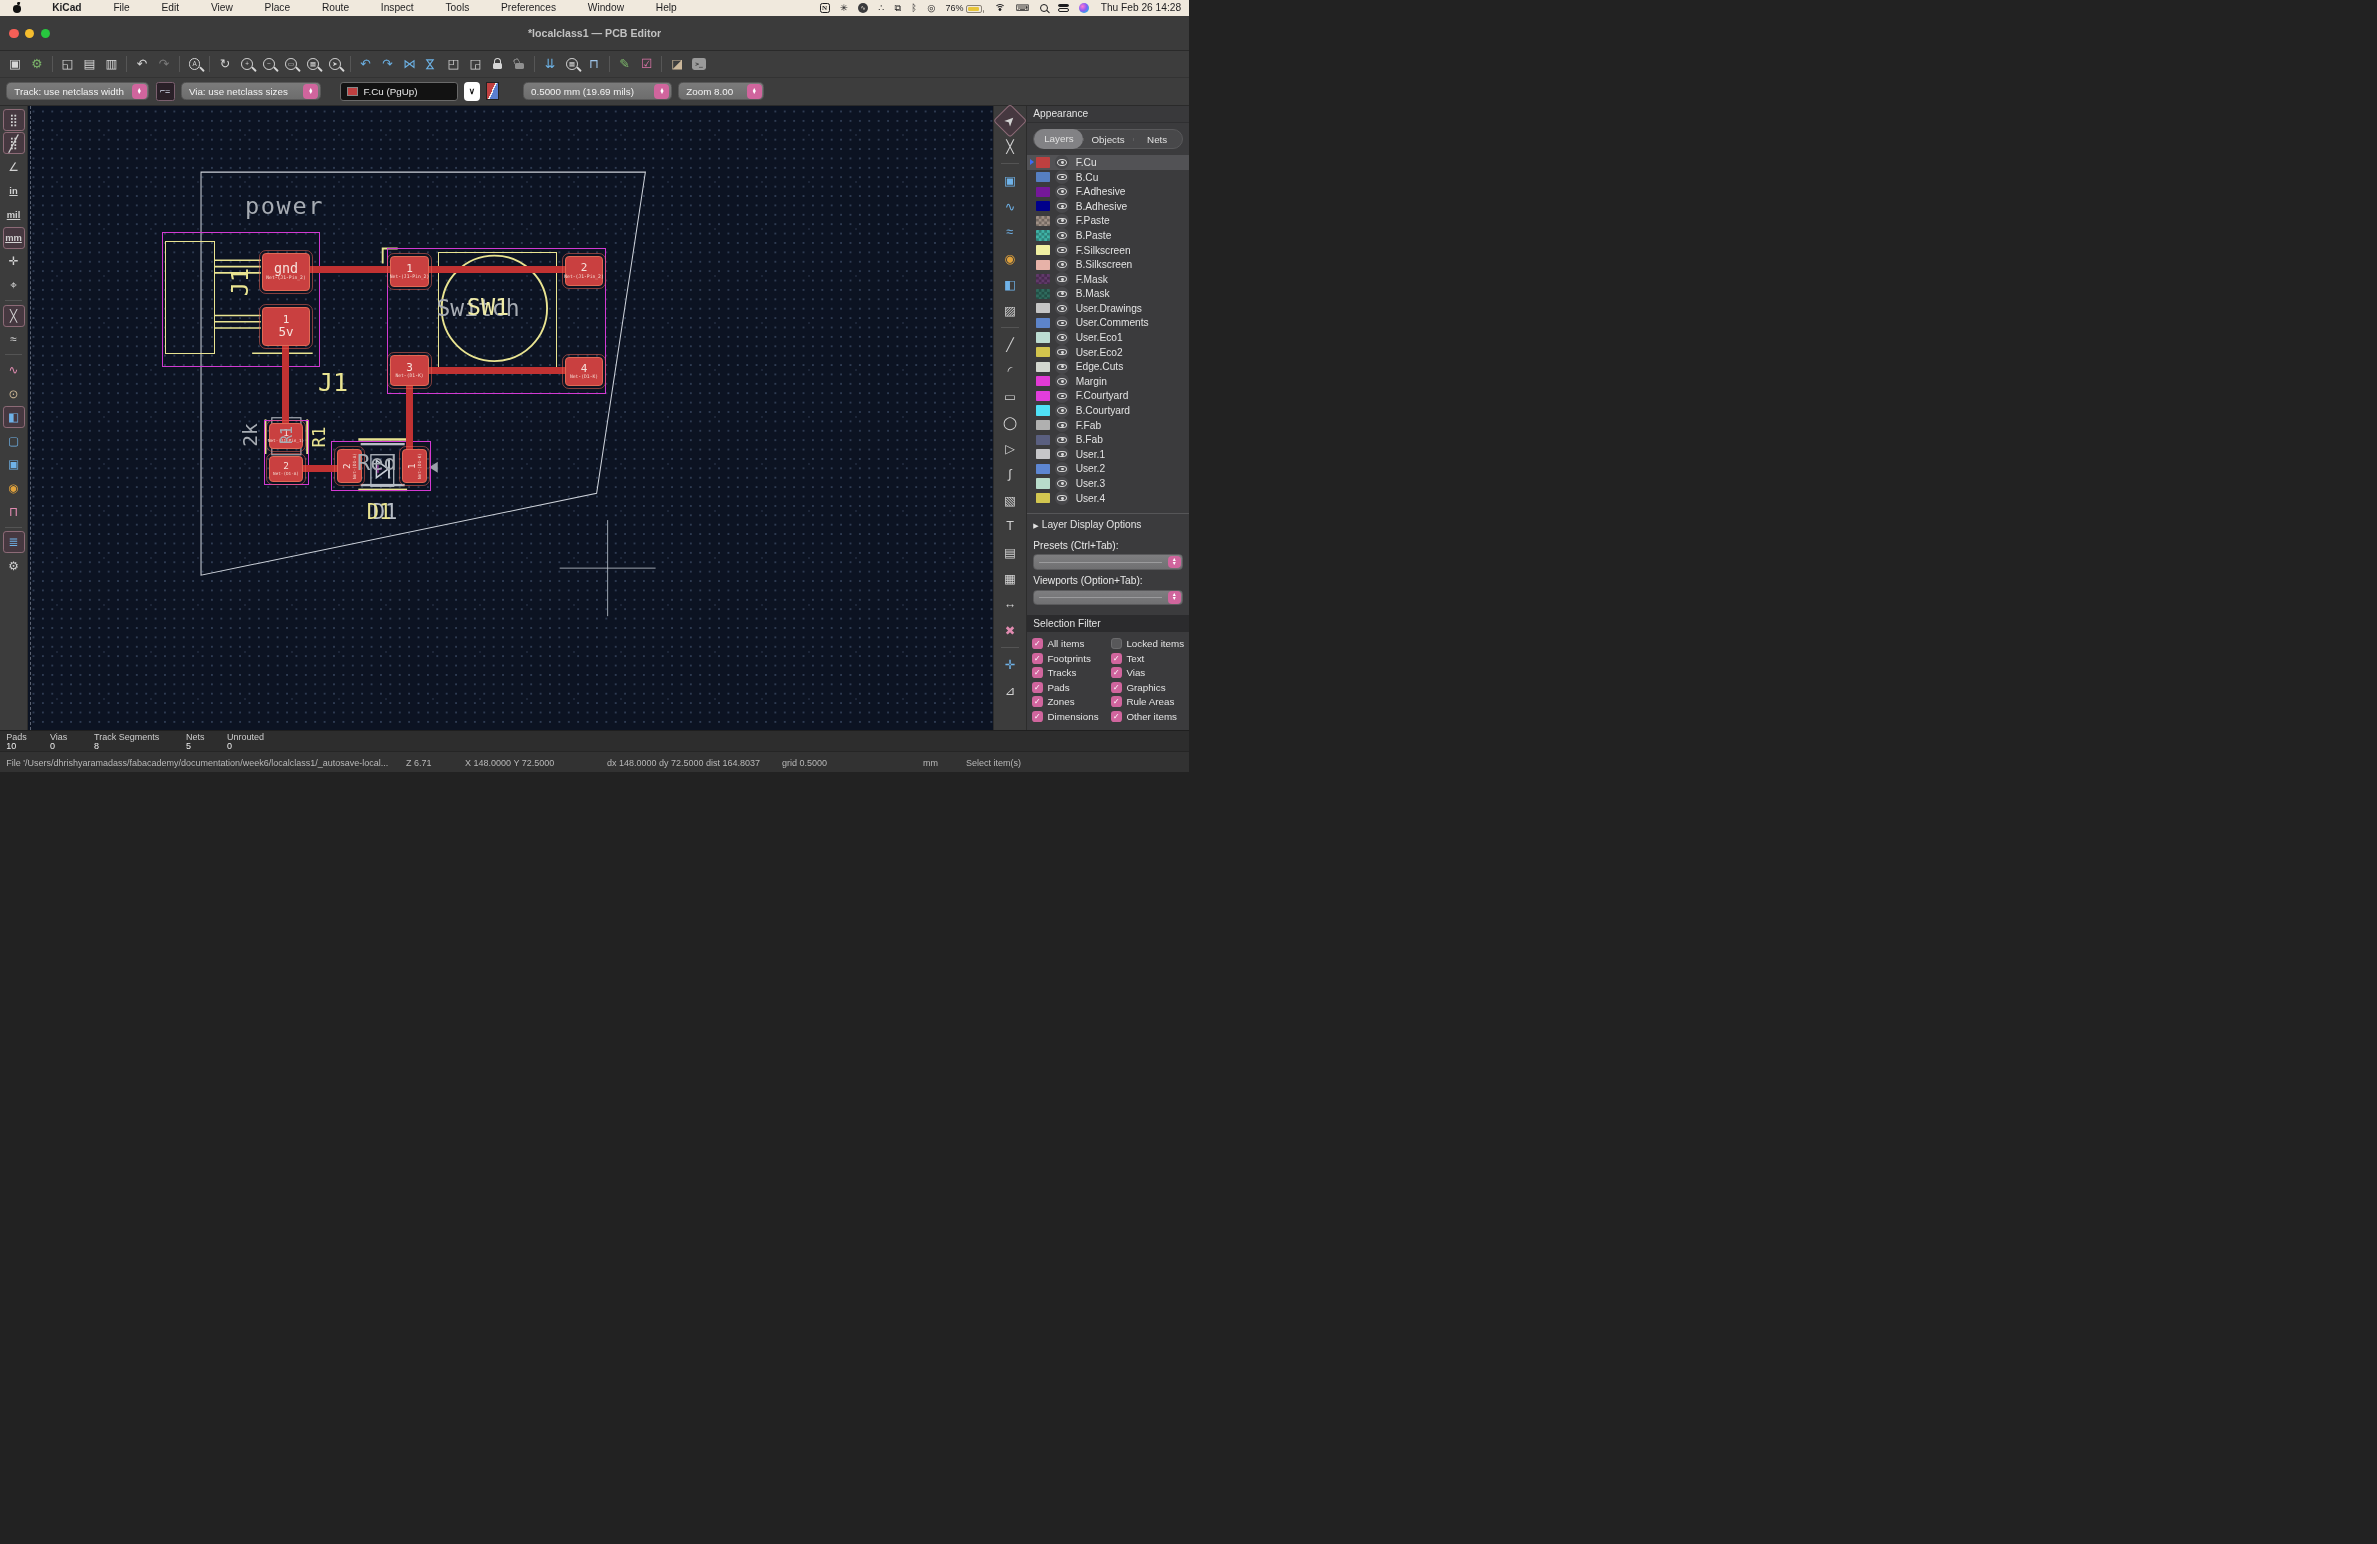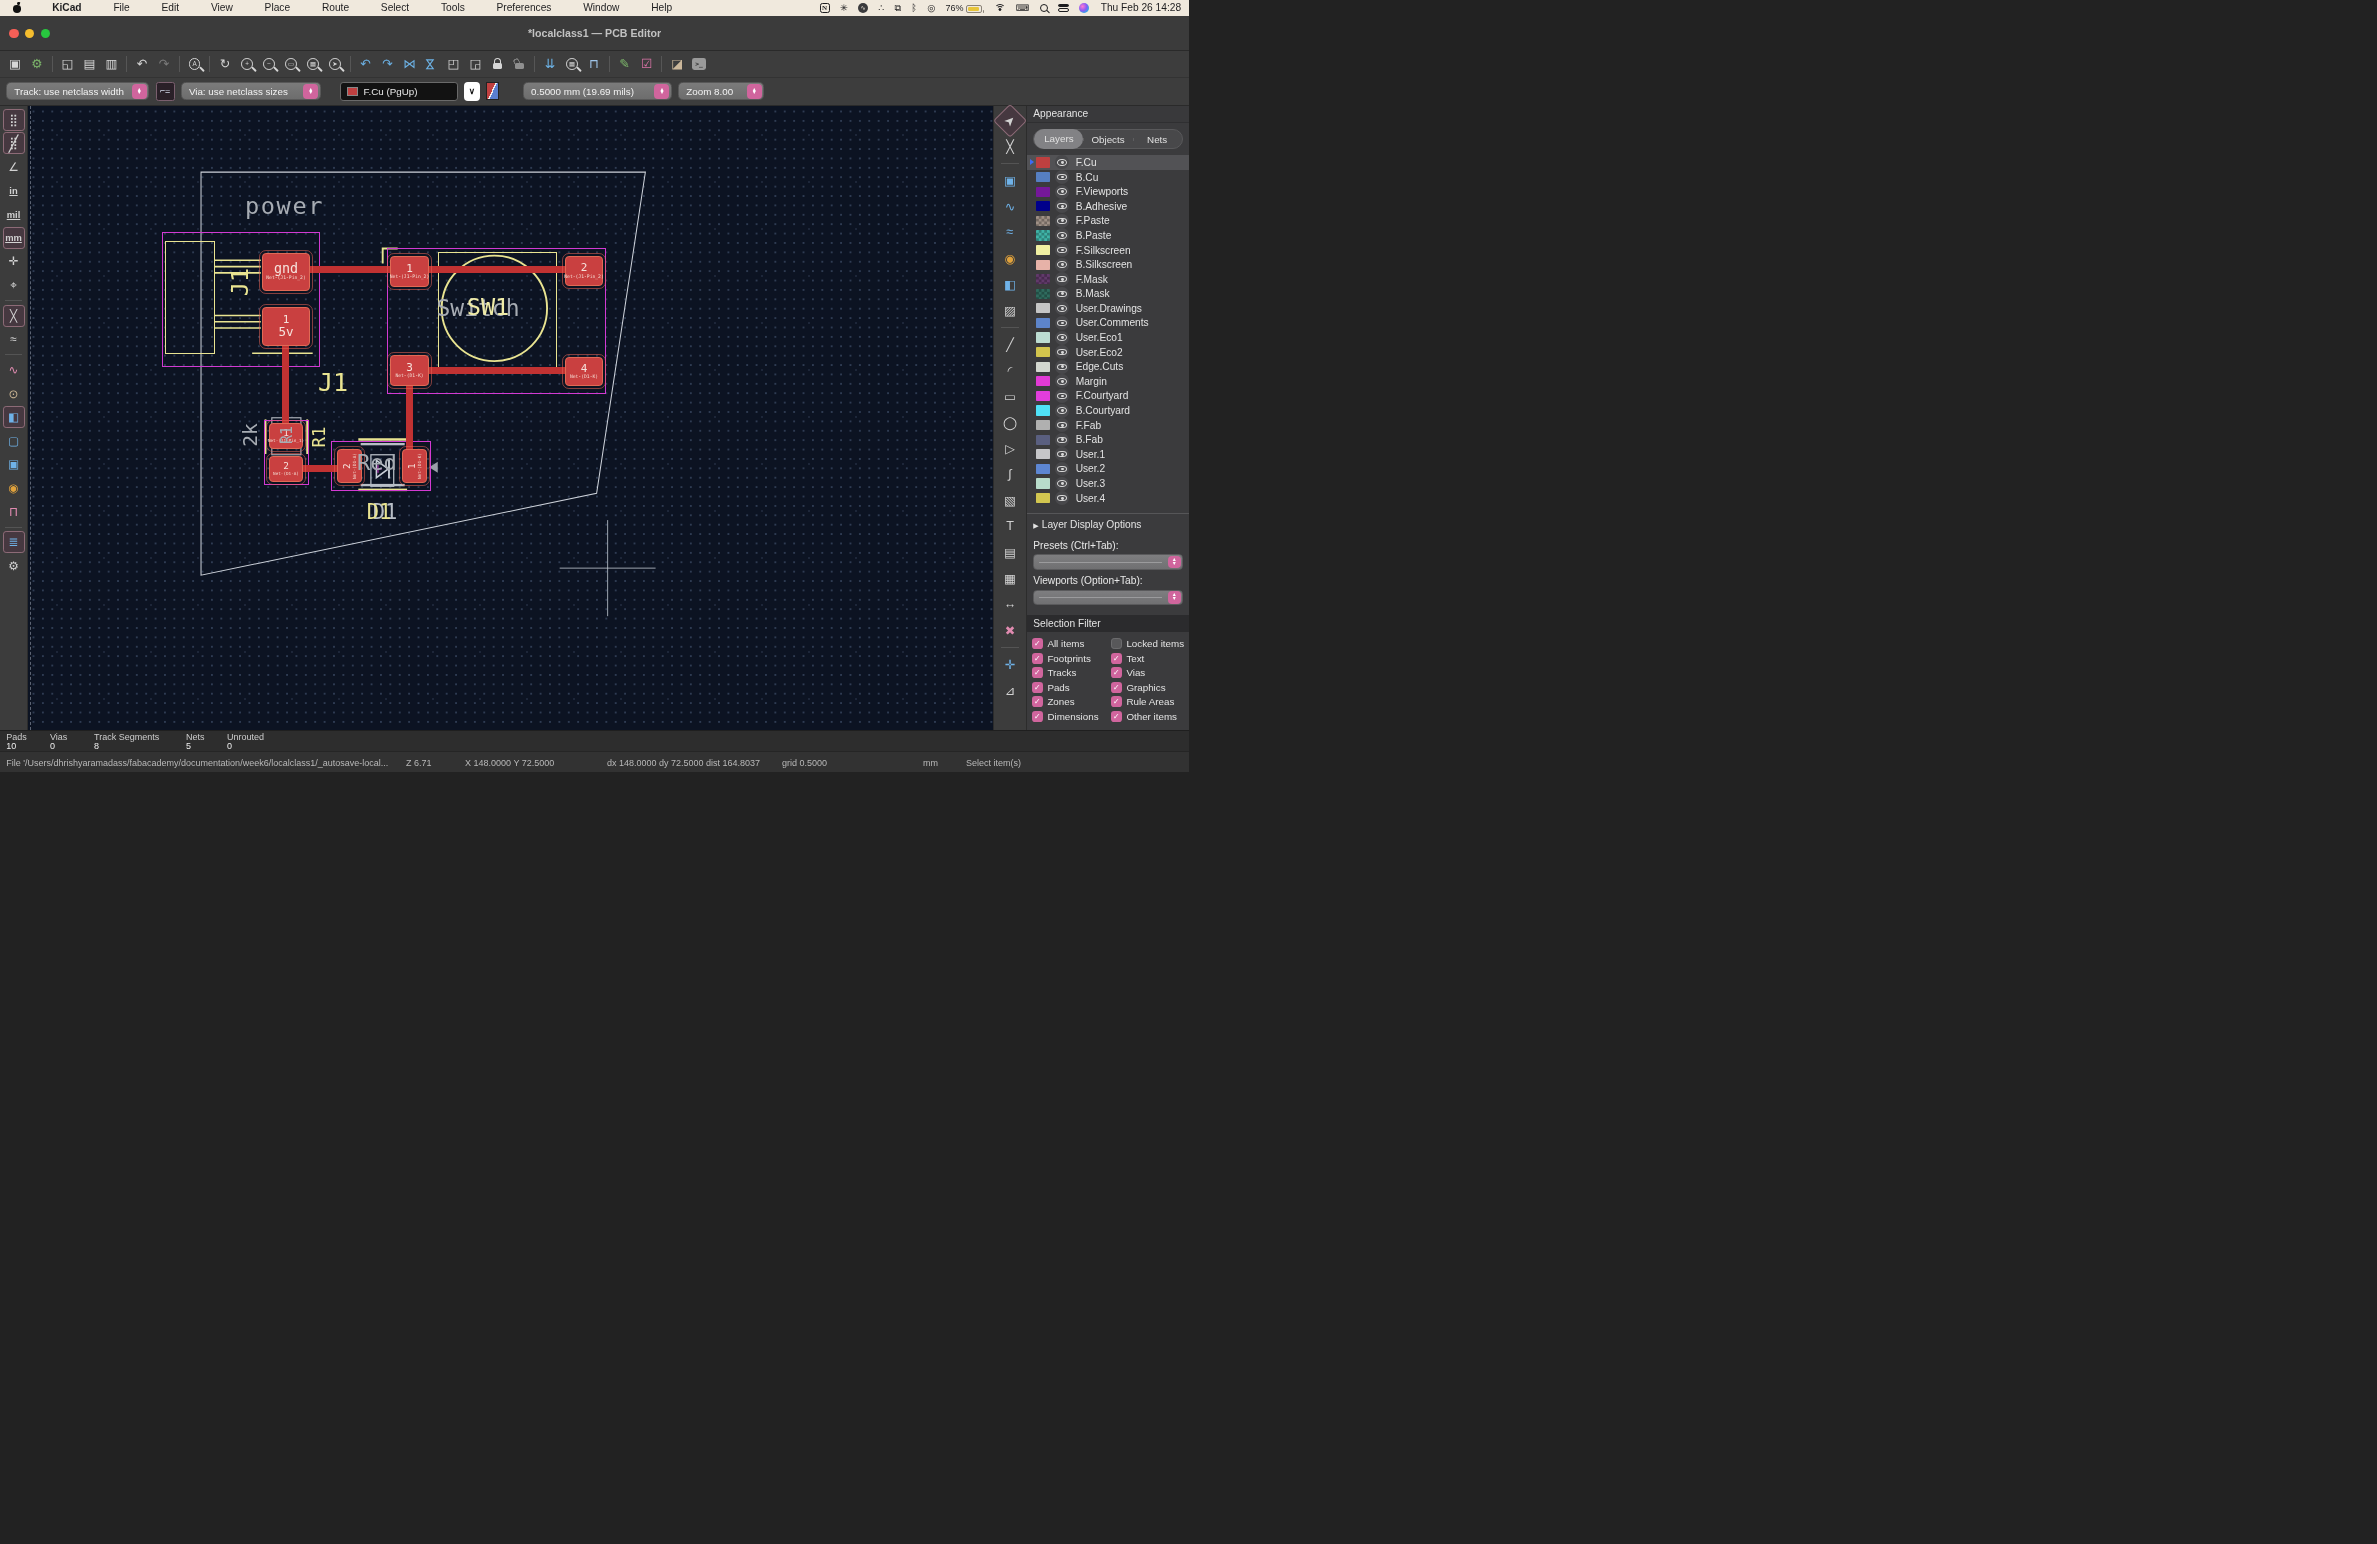--- a/index.html
+++ b/index.html
@@ -199,21 +199,21 @@
 
   <div class="macmenu">
     <span class="apple"></span>
     <span id="menu-items" style="display: flex;">
         <span class="menu-item bold">KiCad</span>
         <span class="menu-item">File</span>
         <span class="menu-item">Edit</span>
         <span class="menu-item">View</span>
         <span class="menu-item">Place</span>
         <span class="menu-item">Route</span>
-        <span class="menu-item">Select</span>
+        <span class="menu-item">Inspect</span>
         <span class="menu-item">Tools</span>
         <span class="menu-item">Preferences</span>
         <span class="menu-item">Window</span>
         <span class="menu-item">Help</span>
       </span>
     <span class="mstatus" id="menu-status">
         <span class="mico">
           <span class="boxn">N</span>
         </span>
         <span class="mico">✳</span>
@@ -560,21 +560,21 @@
                 <span class="eye"></span>
               </span>
               <span class="lname">B.Cu</span>
             </div>
             <div class="lrow">
               <span class="seltri"></span>
               <span class="lsw" style="background-color: rgb(117, 24, 154);"></span>
               <span class="eyewrap">
                 <span class="eye"></span>
               </span>
-              <span class="lname">F.Viewports</span>
+              <span class="lname">F.Adhesive</span>
             </div>
             <div class="lrow">
               <span class="seltri"></span>
               <span class="lsw" style="background-color: rgb(0, 0, 139);"></span>
               <span class="eyewrap">
                 <span class="eye"></span>
               </span>
               <span class="lname">B.Adhesive</span>
             </div>
             <div class="lrow">

